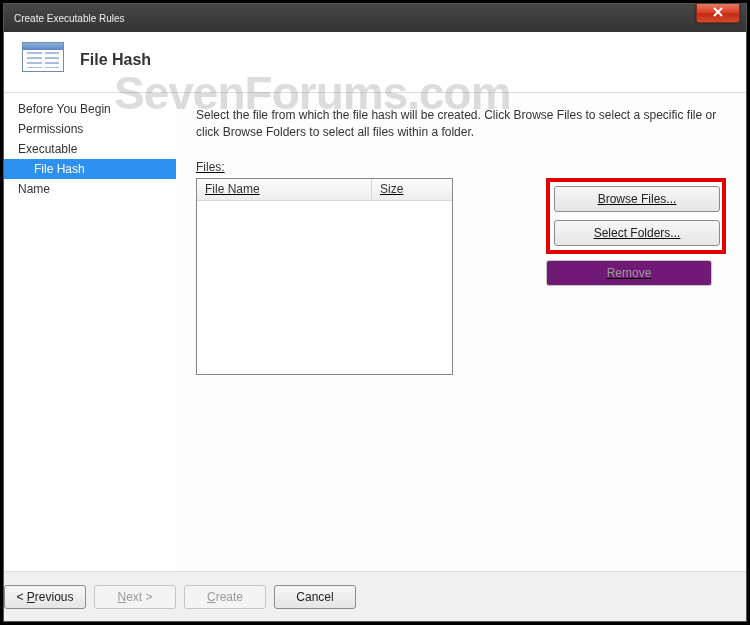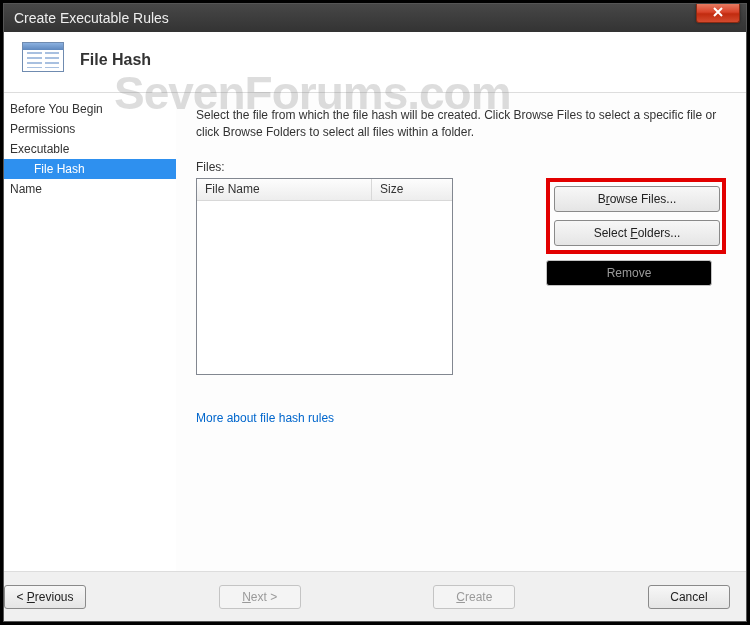--- a/index.html
+++ b/index.html
@@ -30,21 +30,21 @@
     .titlebar {
       height: 28px;
       background: linear-gradient(to bottom, #474747, #333333);
       display: flex;
       align-items: center;
       padding: 0 4px 0 10px;
       color: #fff;
       position: relative;
     }
     .titlebar-text {
-      font-size: 14px;
+      font-size: 10px;
       color: #eee;
     }
     .close-btn {
       position: absolute;
       right: 6px;
       top: 0px;
       width: 44px;
       height: 19px;
       background: linear-gradient(to bottom, #e67a60 0%, #d9432a 45%, #c12b0f 55%, #d44a2e 100%);
       border: 1px solid #8b2a12;
@@ -102,21 +102,21 @@
       display: flex;
       background: #fdfdfd;
       overflow: hidden;
     }
     .sidebar {
       width: 172px;
       background: #fff;
       padding-top: 6px;
     }
     .sidebar-item {
-      padding: 3px 10px 3px 6px;
+      padding: 3px 10px 3px 14px;
       color: #333;
       cursor: pointer;
       font-size: 12px;
     }
     .sidebar-item.indent { padding-left: 30px; }
     .sidebar-item.selected {
       background: #2e90ef;
       color: #fff;
     }
     .main {
@@ -128,20 +128,21 @@
     .instructions {
       font-size: 12px;
       color: #333;
       line-height: 1.45;
       margin-bottom: 18px;
     }
     .files-row {
       display: flex;
       gap: 0;
       align-items: flex-start;
+      text-decoration: underline;
     }
     .files-col { flex: 1; }
     .files-label { font-size:12px; color:#333; margin-bottom:4px; }
     .listview {
       width: 257px;
       height: 197px;
       border: 1px solid #828790;
       background: #fff;
     }
     .listview-header {
@@ -178,39 +179,39 @@
       font-size: 12px;
       text-align: center;
       line-height: 22px;
       cursor: pointer;
       font-family: inherit;
     }
     .winbtn + .winbtn { margin-top: 8px; }
     .winbtn.disabled {
       color: #9a9a9a;
       border-color: #c4c4c4;
-      background: #000000;
+      background: #701a75;
       cursor: default;
       text-align: center;
     }
     .u { text-decoration: underline; }
     .morelink {
       color: #0066cc;
       font-size: 12px;
       cursor: pointer;
       margin-top: 36px;
       display: inline-block;
     }
     .footer {
       height: 50px;
       background: #f0f0f0;
       border-top: 1px solid #ddd;
       display: flex;
       align-items: center;
-      justify-content: space-between;
+      justify-content: flex-start;
       padding-right: 16px;
       gap: 8px;
     }
     .footbtn {
       width: 82px;
       height: 24px;
       background: linear-gradient(to bottom,#f7f7f7,#e5e5e5);
       border: 1px solid #8a8a8a;
       border-radius: 3px;
       font-size: 12px;
@@ -291,21 +292,20 @@
 
         <div class="btns-col">
           <div class="highlight-box">
             <button class="winbtn"><span>B</span><span class="u">r</span><span>owse Files...</span></button>
             <button class="winbtn"><span>Select </span><span class="u">F</span><span>olders...</span></button>
           </div>
           <button class="winbtn disabled">Remove</button>
         </div>
       </div>
 
-      <a class="morelink">More about file hash rules</a>
     </div>
   </div>
 
   <div class="footer">
     <button class="footbtn"><span>&lt; </span><span class="u">P</span><span>revious</span></button>
     <button class="footbtn disabled"><span></span><span class="u">N</span><span>ext &gt;</span></button>
     <button class="footbtn disabled"><span></span><span class="u">C</span><span>reate</span></button>
     <button class="footbtn">Cancel</button>
   </div>
 

